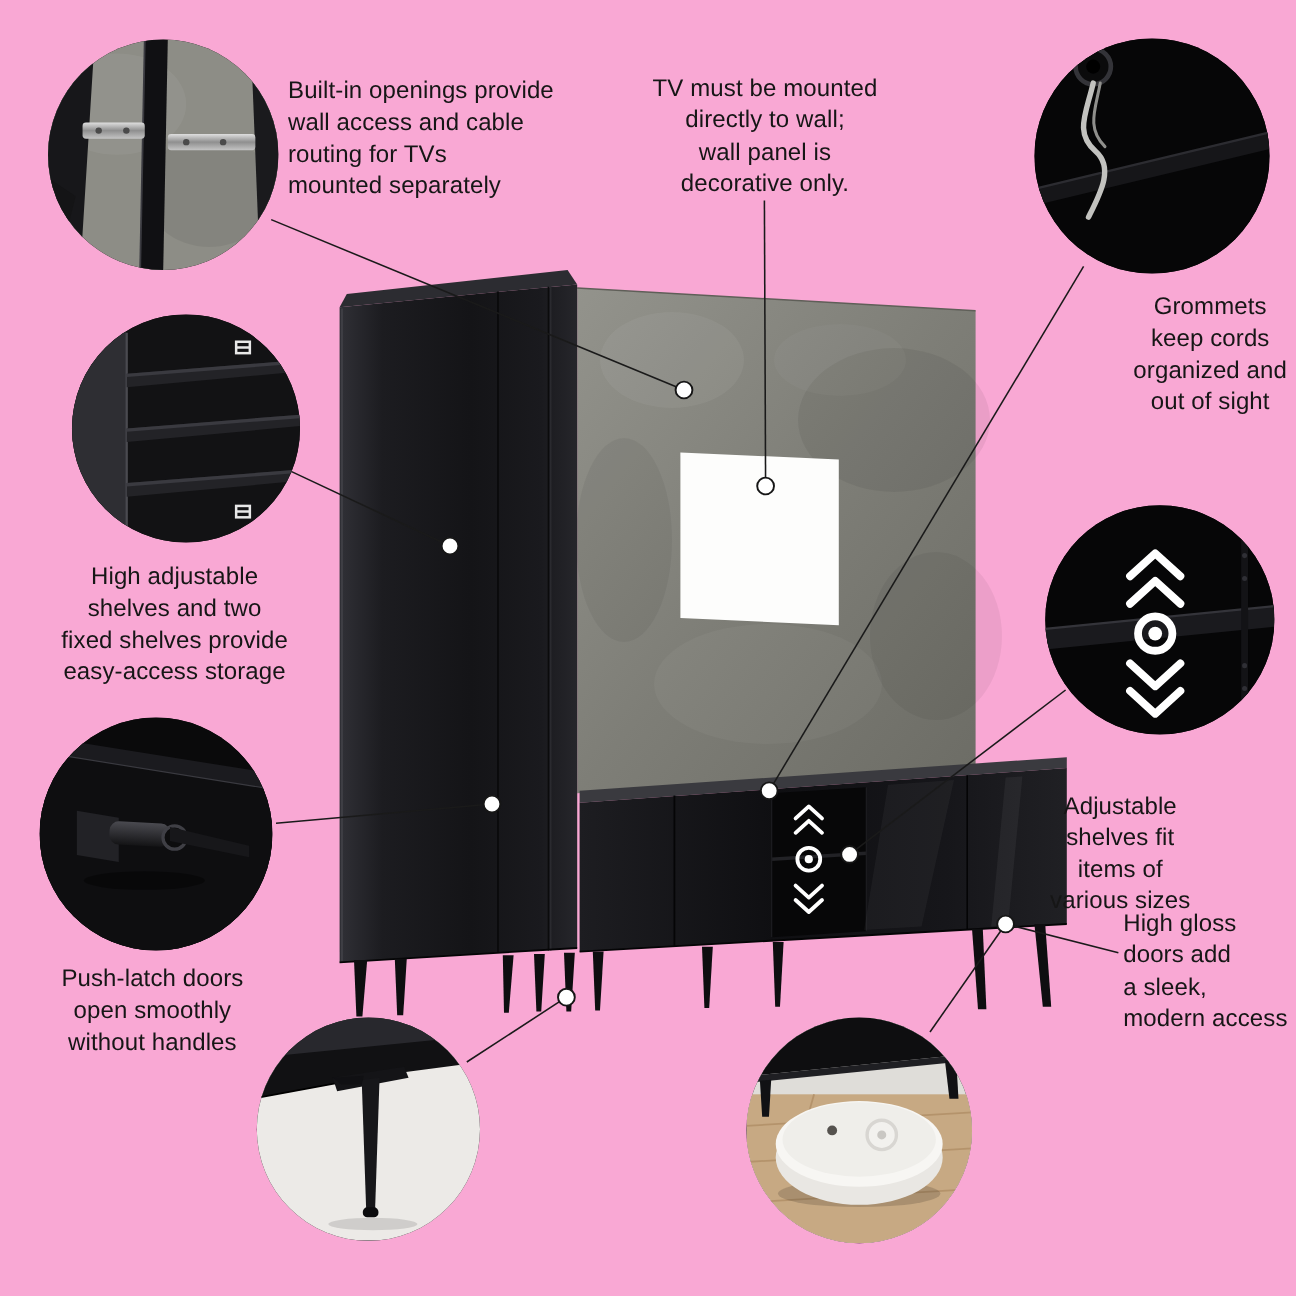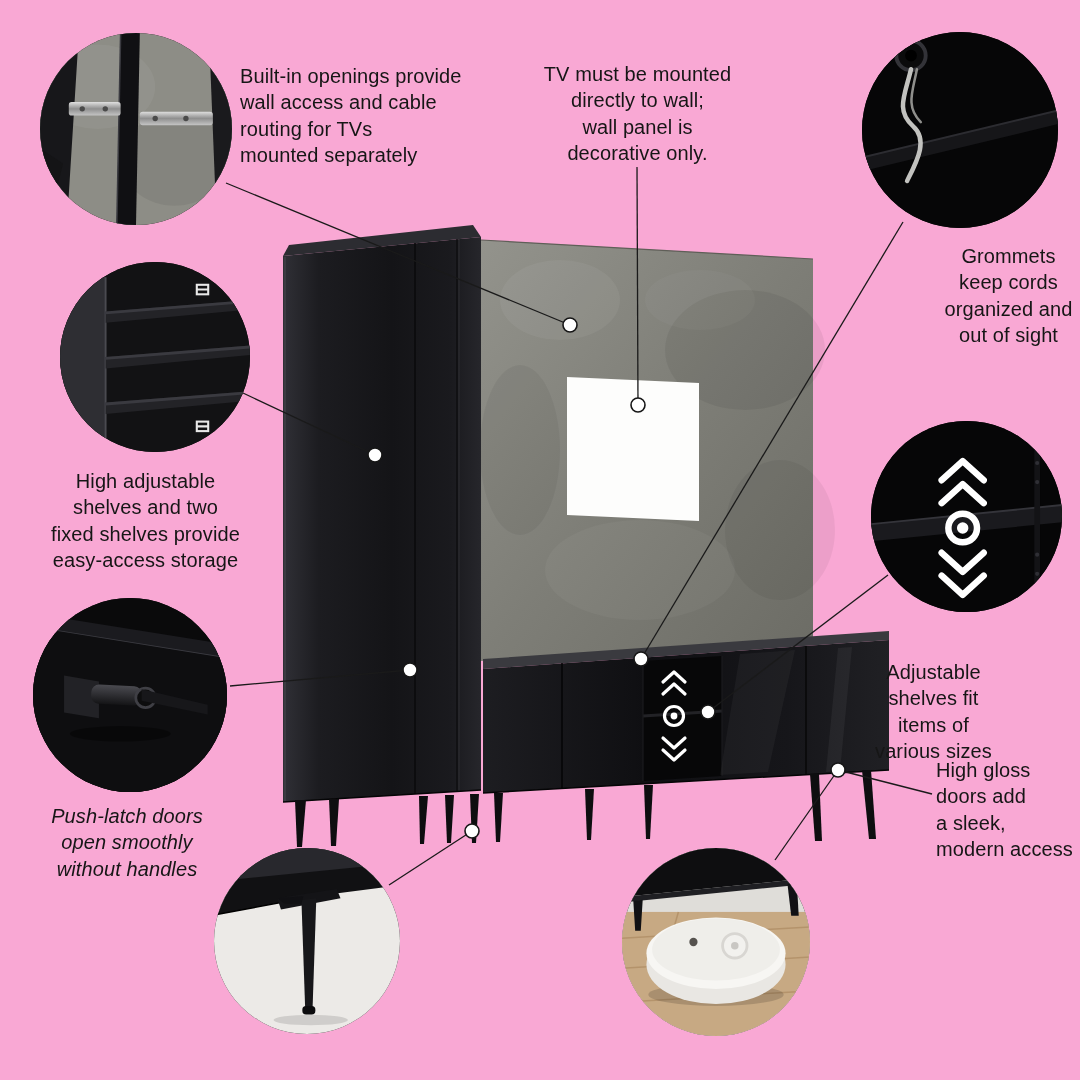--- a/index.html
+++ b/index.html
@@ -298,21 +298,21 @@
   <div class="callout-text center" style="left:28px; top:468px; width:235px;">High adjustable
 shelves and two
 fixed shelves provide
 easy-access storage</div>
 
   <div class="callout-text center" style="left:836px; top:615px; width:195px;margin-top:44px;">Adjustable
 shelves fit
 items of
 various sizes</div>
 
-  <div class="callout-text center" style="left:22px; top:803px; width:210px;font-style:italic;">Push-latch doors
+  <div class="callout-text center" style="left:22px; top:803px; width:210px;">Push-latch doors
 open smoothly
 without handles</div>
 
 
   <div class="callout-text" style="left:936px; top:757px; width:144px;">High gloss
 doors add
 a sleek,
 modern access</div>
 
 

